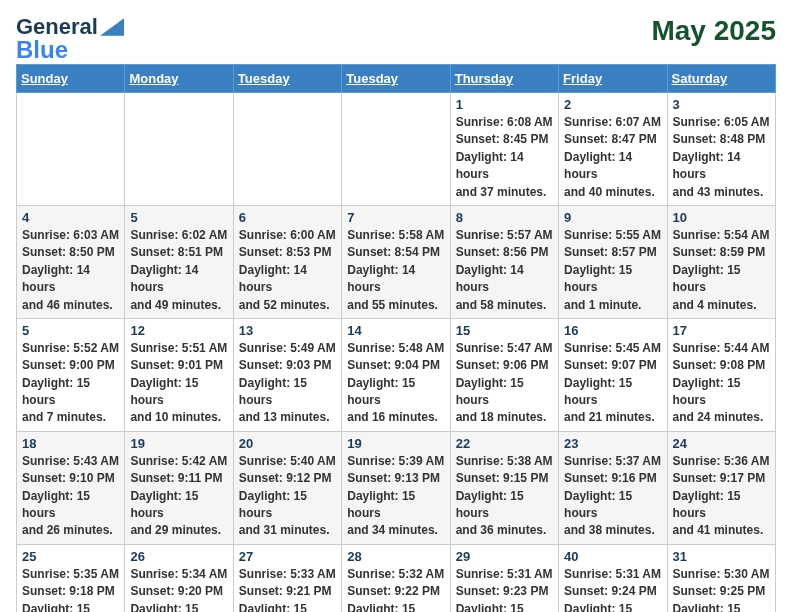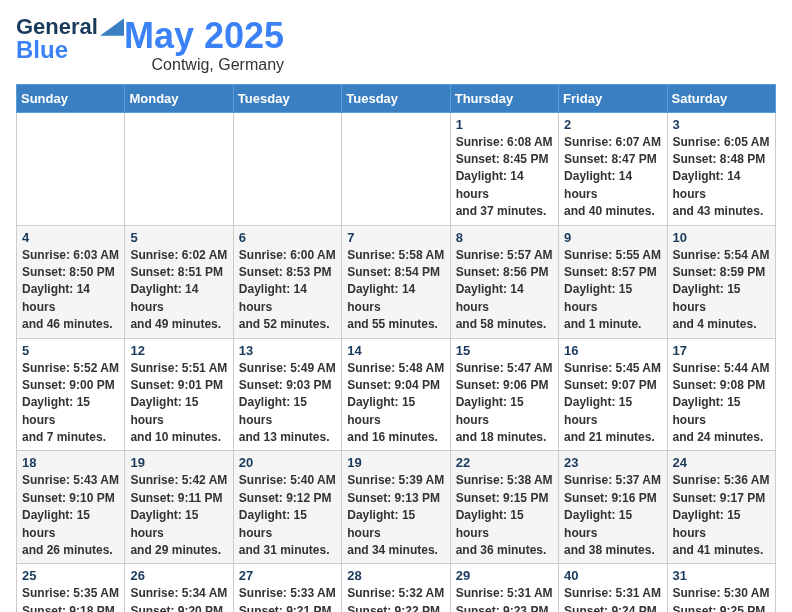--- a/index.html
+++ b/index.html
@@ -6,63 +6,65 @@
     body {
       font-family: Arial, sans-serif;
       background: #fff;
       width: 792px;
       min-height: 612px;
       padding: 16px;
     }
     .header {
       display: flex;
       align-items: flex-start;
-      margin-bottom: 10px;
+      justify-content: space-between;
+      margin-bottom: 2px;
     }
     .logo {
       display: flex;
       align-items: center;
     }
     .logo-text {
       font-size: 22px;
       font-weight: bold;
       color: #1a3a5c;
       line-height: 1;
     }
     .logo-icon {
       width: 24px;
       height: 18px;
       margin-left: 2px;
     }
     .title-block {
       text-align: right;
     }
     .month-title {
-      font-size: 36px;
-      font-weight: bold;
-      color: #3b82f6;
+      font-size: 28px;
+      font-weight: bold;
+      color: #14532d;
       line-height: 1.1;
     }
     .location-title {
       font-size: 16px;
       color: #333;
     }
     table {
       width: 100%;
       border-collapse: collapse;
       font-size: 11px;
     }
     thead th {
       background-color: #3a7fc1;
       color: #fff;
       font-weight: bold;
       font-size: 13px;
       padding: 6px 4px;
       text-align: left;
       border: 1px solid #5a9fd4;
+      text-decoration: underline;
     }
     tbody td {
       border: 1px solid #ccc;
       vertical-align: top;
       padding: 4px 5px;
       width: 107px;
       height: 80px;
       background: #fff;
     }
     tbody tr:nth-child(even) td {
@@ -97,21 +99,20 @@
           <polygon points="0,22 30,0 30,22" fill="#3a7fc1"></polygon>
         </svg>
       </div>
       <div style="display:flex;align-items:center;">
         <span class="logo-text" style="color:#3b82f6;font-size:24px;">Blue</span>
       </div>
     </div>
   </div>
   <div class="title-block">
     <div class="month-title">May 2025</div>
-    <div class="location-title">Contwig, Germany</div>
   </div>
 </div>
 
 <table>
   <thead>
     <tr>
     <th>Sunday</th>
         <th>Monday</th>
         <th>Tuesday</th>
         <th>Tuesday</th>

